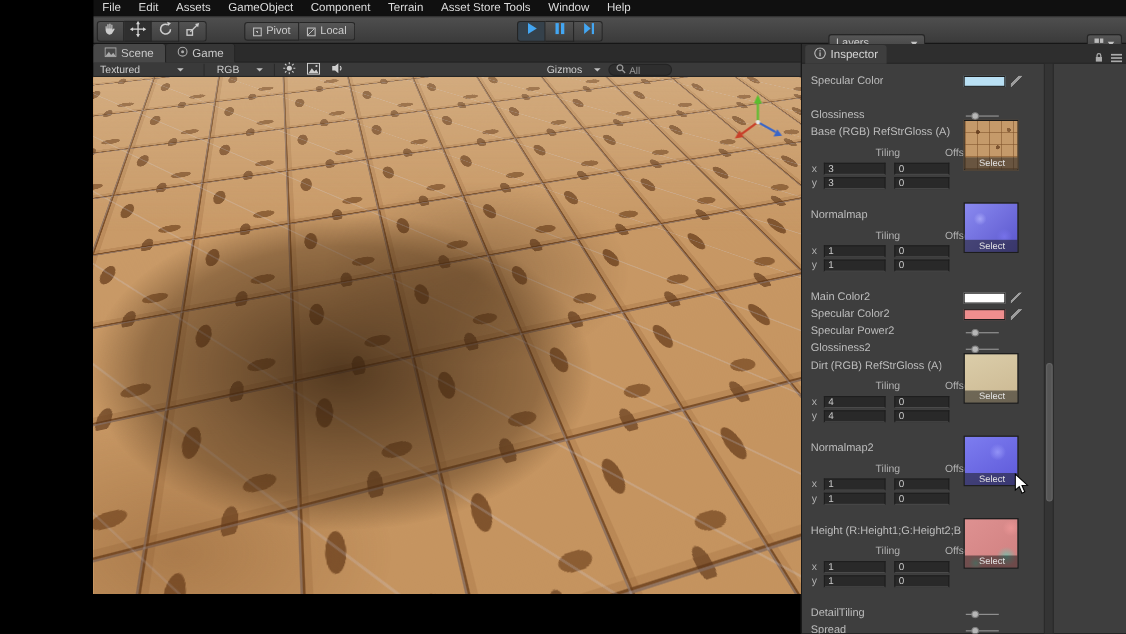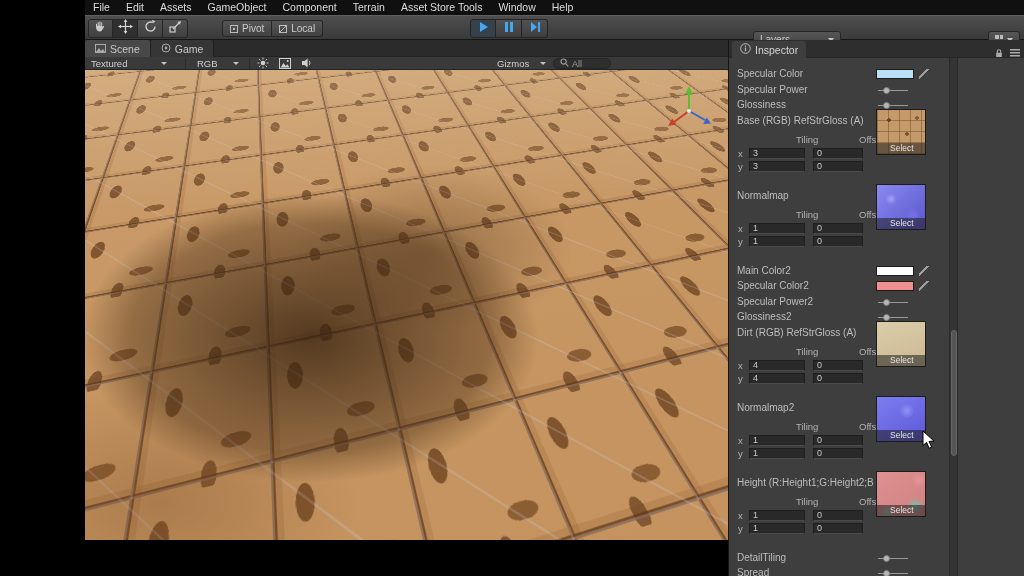--- a/index.html
+++ b/index.html
@@ -355,27 +355,20 @@
         <span class="menu-lines"></span>
       </div>
     </div>
     <div class="insp-content">
       <div style="position:absolute;left:0;top:0;right:0;bottom:0;">
           <div class="prop-row" style="top: 10px;">
             <div class="prop-label">Specular Color</div>
             <div class="color-swatch" style="background: rgb(185, 224, 244);"></div>
             <div class="color-pick"></div>
           </div>
-          <div class="prop-row" style="top: 25.5px;">
-            <div class="prop-label">Specular Power</div>
-            <div class="slider">
-              <div class="slider-track"></div>
-              <div class="slider-knob"></div>
-            </div>
-          </div>
           <div class="prop-row" style="top: 41px;">
             <div class="prop-label">Glossiness</div>
             <div class="slider">
               <div class="slider-track"></div>
               <div class="slider-knob"></div>
             </div>
           </div>
           <div class="tex-block" style="top: 56.5px;">
             <div class="prop-label">Base (RGB) RefStrGloss (A)</div>
             <div class="tex-head tiling-h">Tiling</div>

